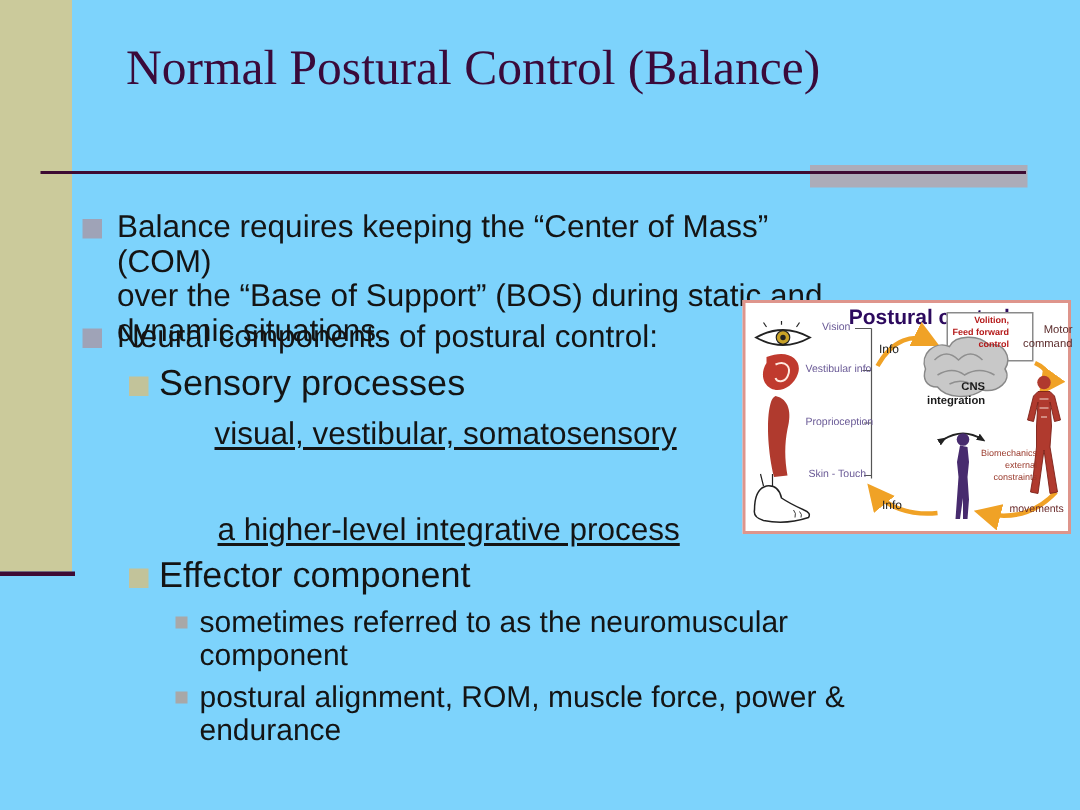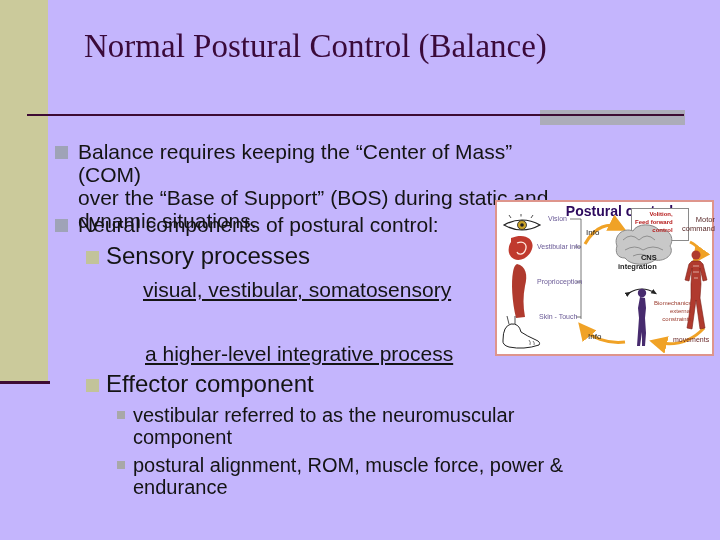--- a/index.html
+++ b/index.html
@@ -1,20 +1,20 @@
 <!DOCTYPE html>
 <html><head>
 <meta charset="utf-8">
 <style>
   * { margin:0; padding:0; box-sizing:border-box; }
   html,body { width:720px; height:540px; }
   body { font-family:"Liberation Sans", sans-serif; }
   .slide {
     position:relative; width:720px; height:540px;
-    background:#c4b5fd; overflow:hidden;
+    background:#7dd3fc; overflow:hidden;
   }
   .sidebar { position:absolute; left:0; top:0; width:48px; height:381px; background:#CBCA9B; }
   .sidebar-rule { position:absolute; left:0; top:381px; width:50px; height:3px; background:#3D0B33; }
   .title {
     position:absolute; left:84px; top:26px; width:600px;
     font-family:"Liberation Serif", serif; font-size:33px; line-height:40px;
     color:#3A0A3A; white-space:nowrap;
   }
   .title-accent { position:absolute; left:540px; top:110px; width:145px; height:15px; background:#ACACB9; }
   .title-rule { position:absolute; left:27px; top:114px; width:657px; height:2px; background:#3D0B33; }
@@ -85,21 +85,21 @@
 
   <div class="sub" style="left:145px; top:342px;">a higher-level integrative process</div>
 
   <div class="row l2" style="left:86px; top:371px;">
     <span class="bullet bu2"></span>
     <div class="btxt">Effector component</div>
   </div>
 
   <div class="row l3" style="left:117px; top:404px;">
     <span class="bullet bu3"></span>
-    <div class="btxt">vestibular referred to as the neuromuscular
+    <div class="btxt">sometimes referred to as the neuromuscular
 component</div>
   </div>
 
   <div class="row l3" style="left:117px; top:454px;">
     <span class="bullet bu3"></span>
     <div class="btxt">postural alignment, ROM, muscle force, power &amp;
 endurance</div>
   </div>
 
   <div class="diagram">

